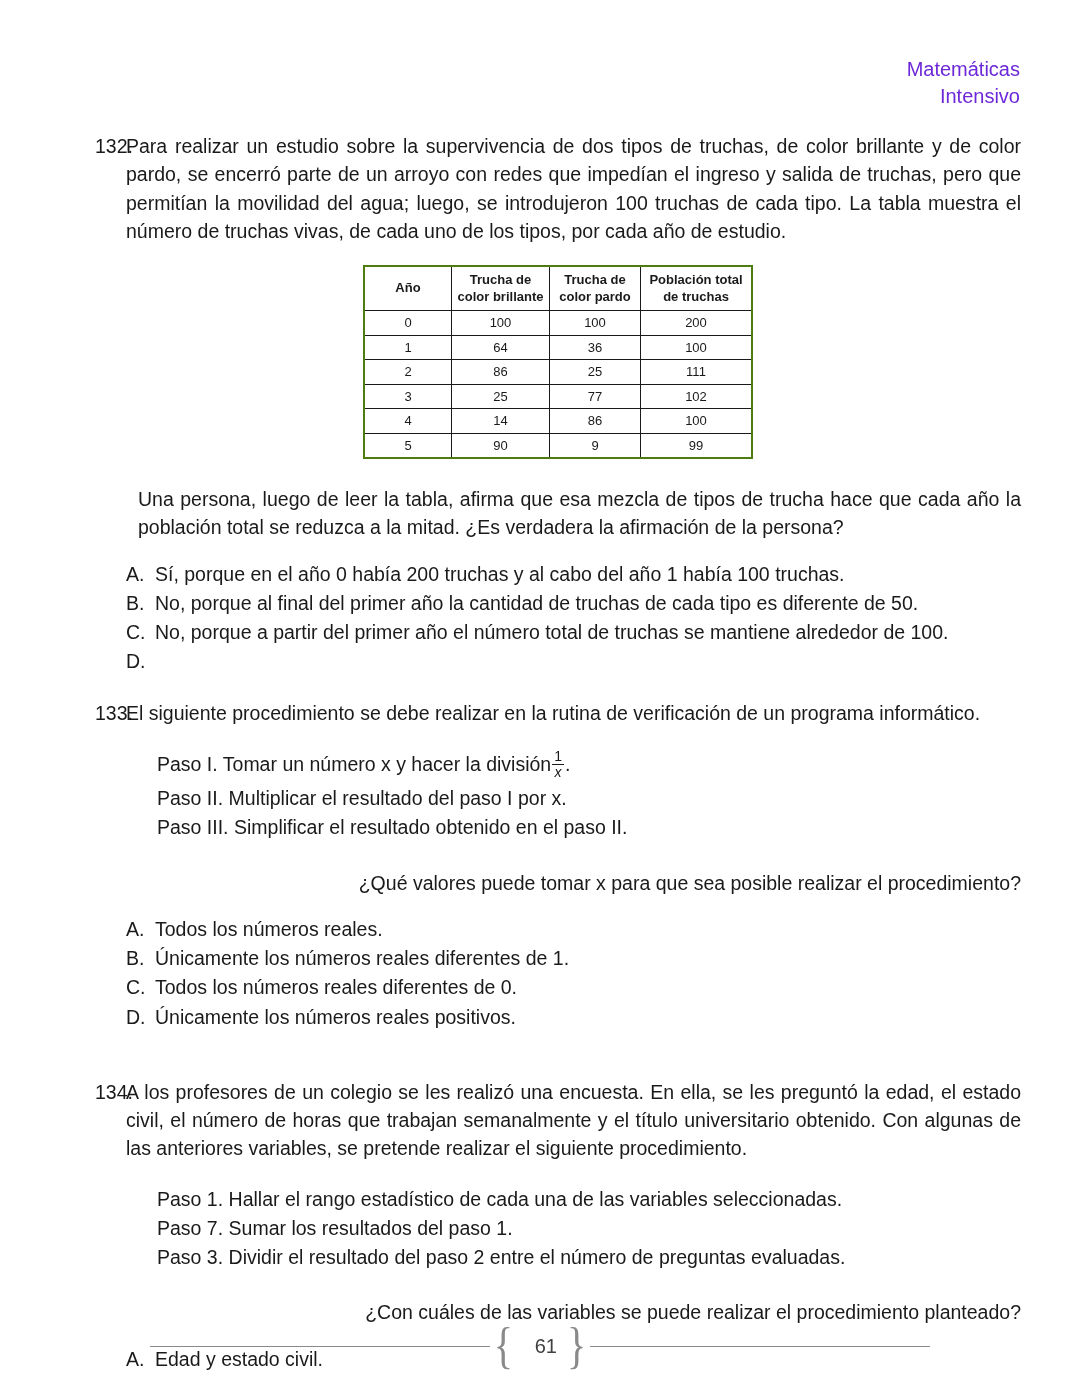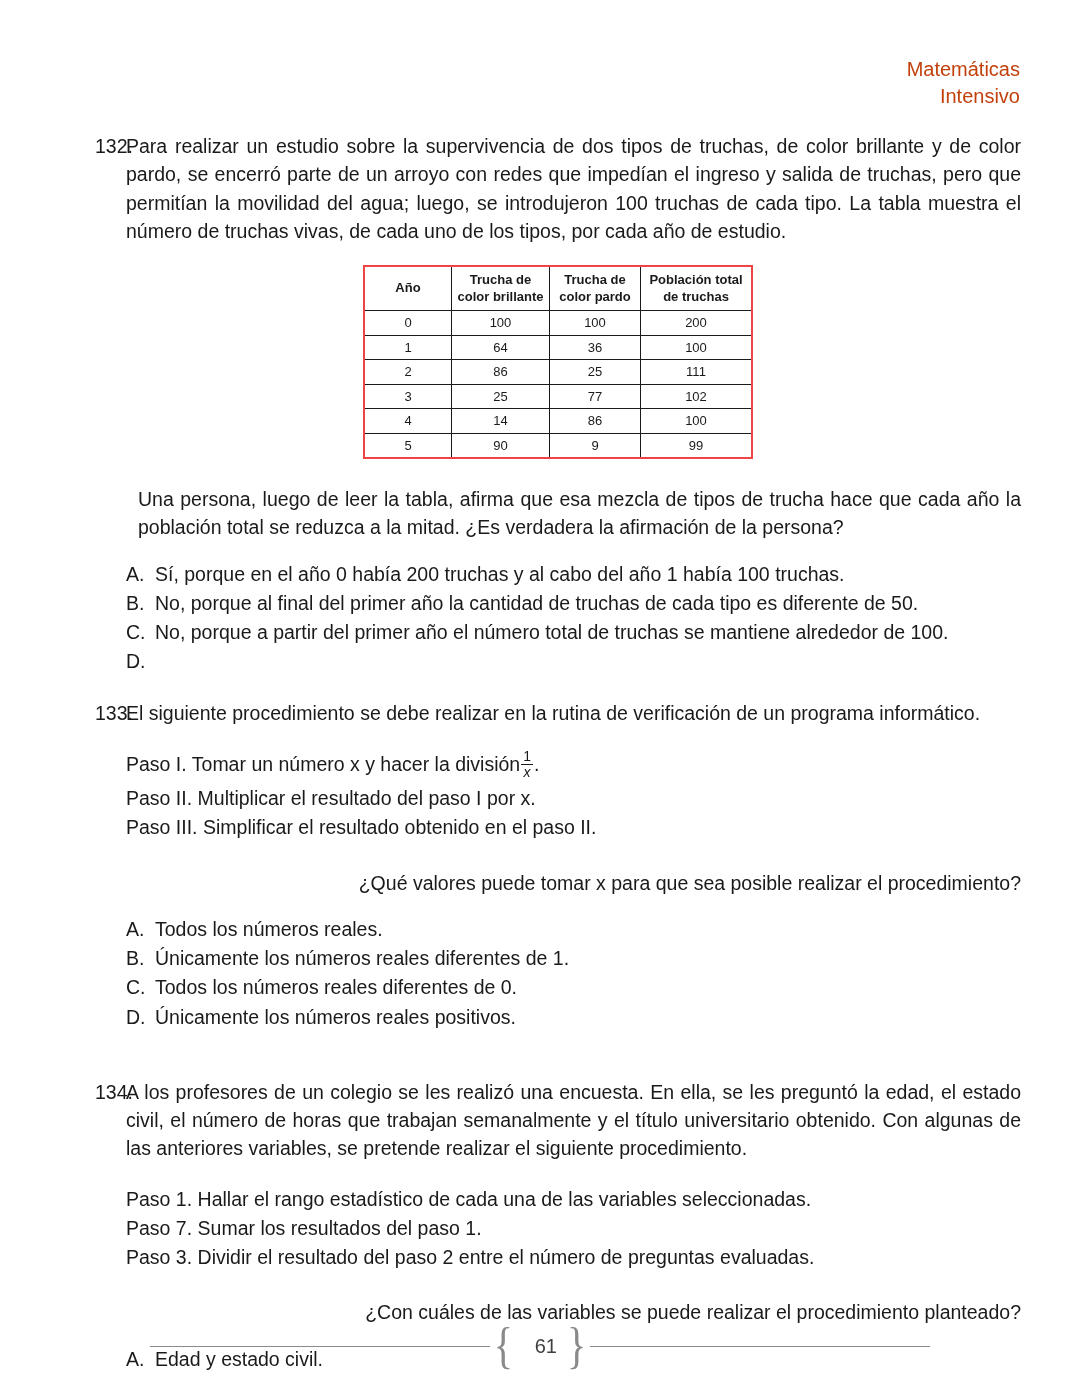--- a/index.html
+++ b/index.html
@@ -17,21 +17,21 @@
   }
 
   
   .page-header {
     position: absolute;
     top: 56px;
     right: 60px;
     text-align: right;
     font-size: 20px;
     line-height: 1.35;
-    color: #c2410c;
+    color: #6d28d9;
   }
 
   
   .content {
     position: absolute;
     left: 95px;
     top: 132px;
     width: 926px;
   }
 
@@ -68,20 +68,21 @@
   .para.noj { text-align: right; }
 
   
   .steps {
     margin-left: 31px;
   }
   .step-line {
     font-size: 19.5px;
     line-height: 1.5;
     white-space: nowrap;
+    margin-left: 31px;
   }
   .step-line .step-label {
     display: inline-block;
   }
 
   
   .frac {
     display: inline-block;
     vertical-align: -0.55em;
     text-align: center;
@@ -125,21 +126,21 @@
     top: 0;
   }
 
   
   .table-wrap {
     display: flex;
     justify-content: center;
   }
   table.data-table {
     border-collapse: collapse;
-    border: 2px solid #ef4444;
+    border: 2px solid #4d7c0f;
     font-size: 13px;
     table-layout: fixed;
   }
   table.data-table th,
   table.data-table td {
     border: 1.6px solid #1a1a1a;
     text-align: center;
     vertical-align: middle;
     padding: 0;
   }

